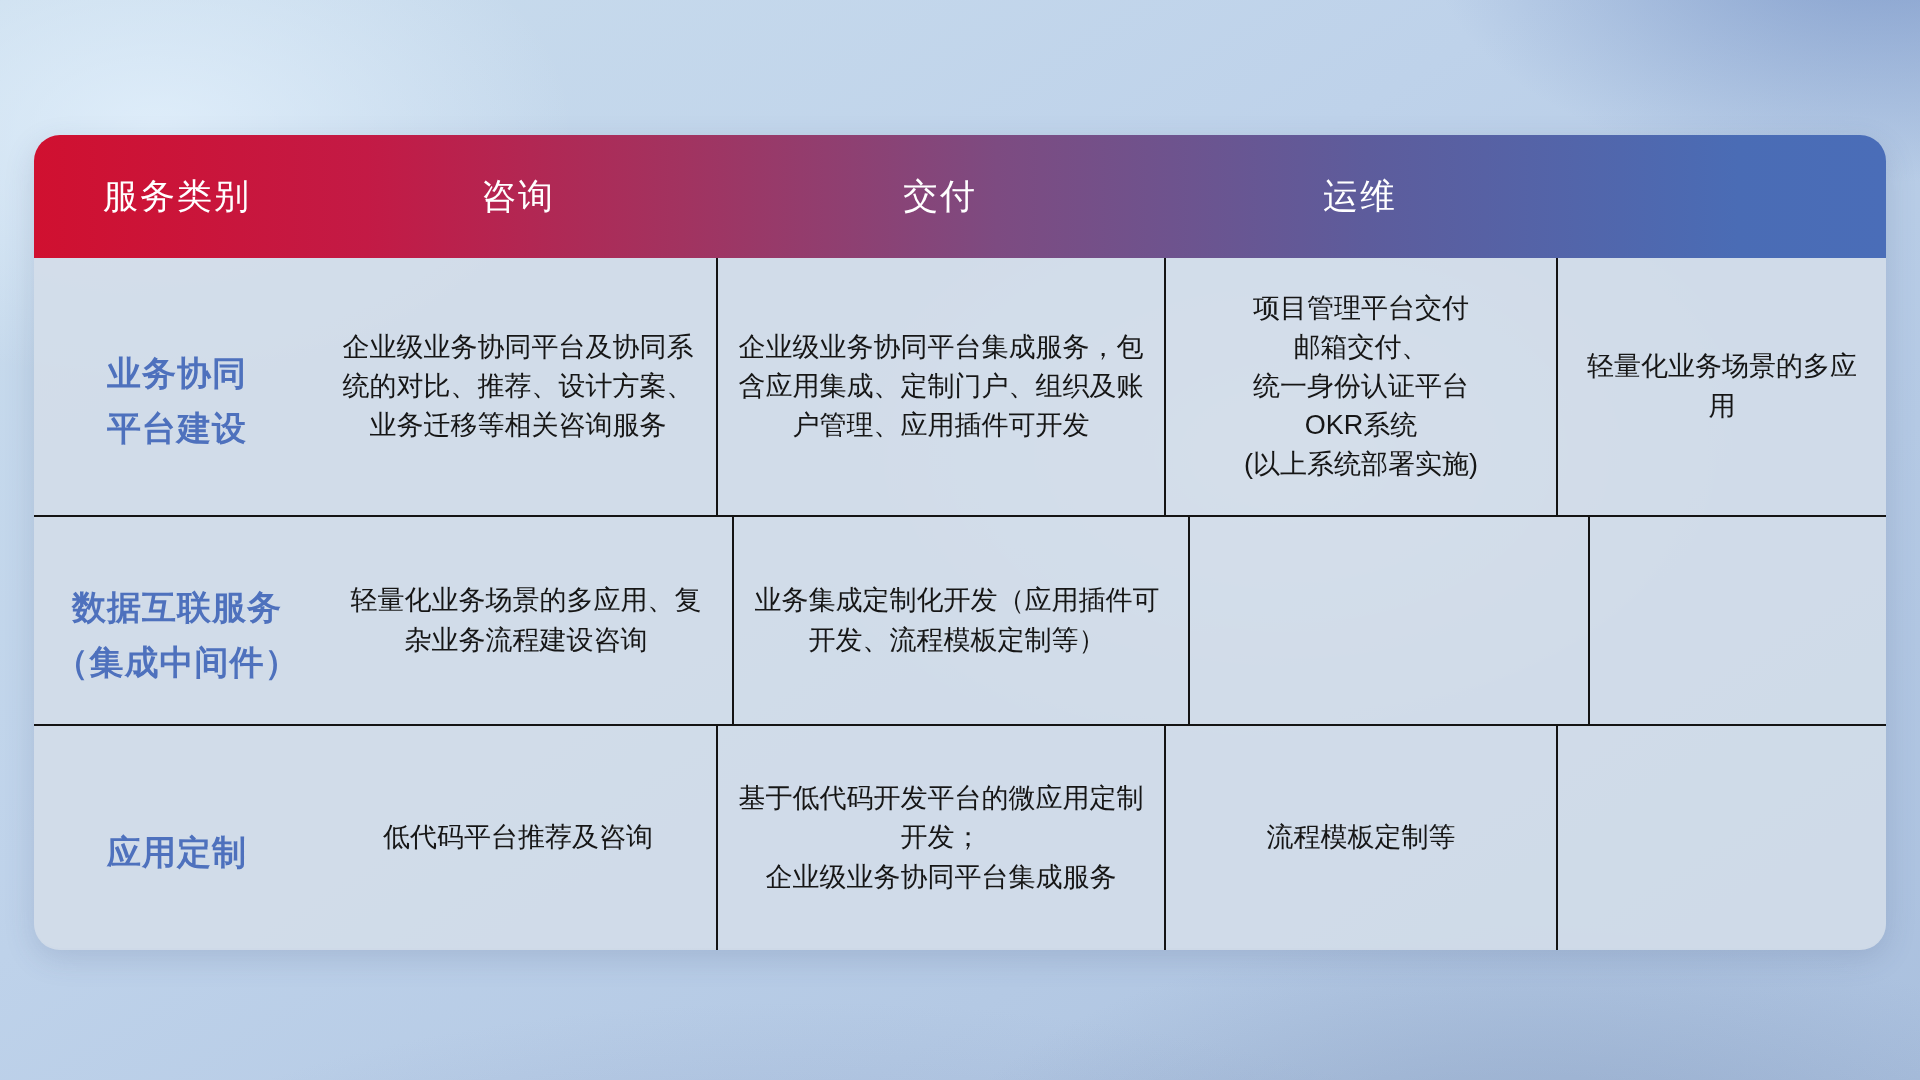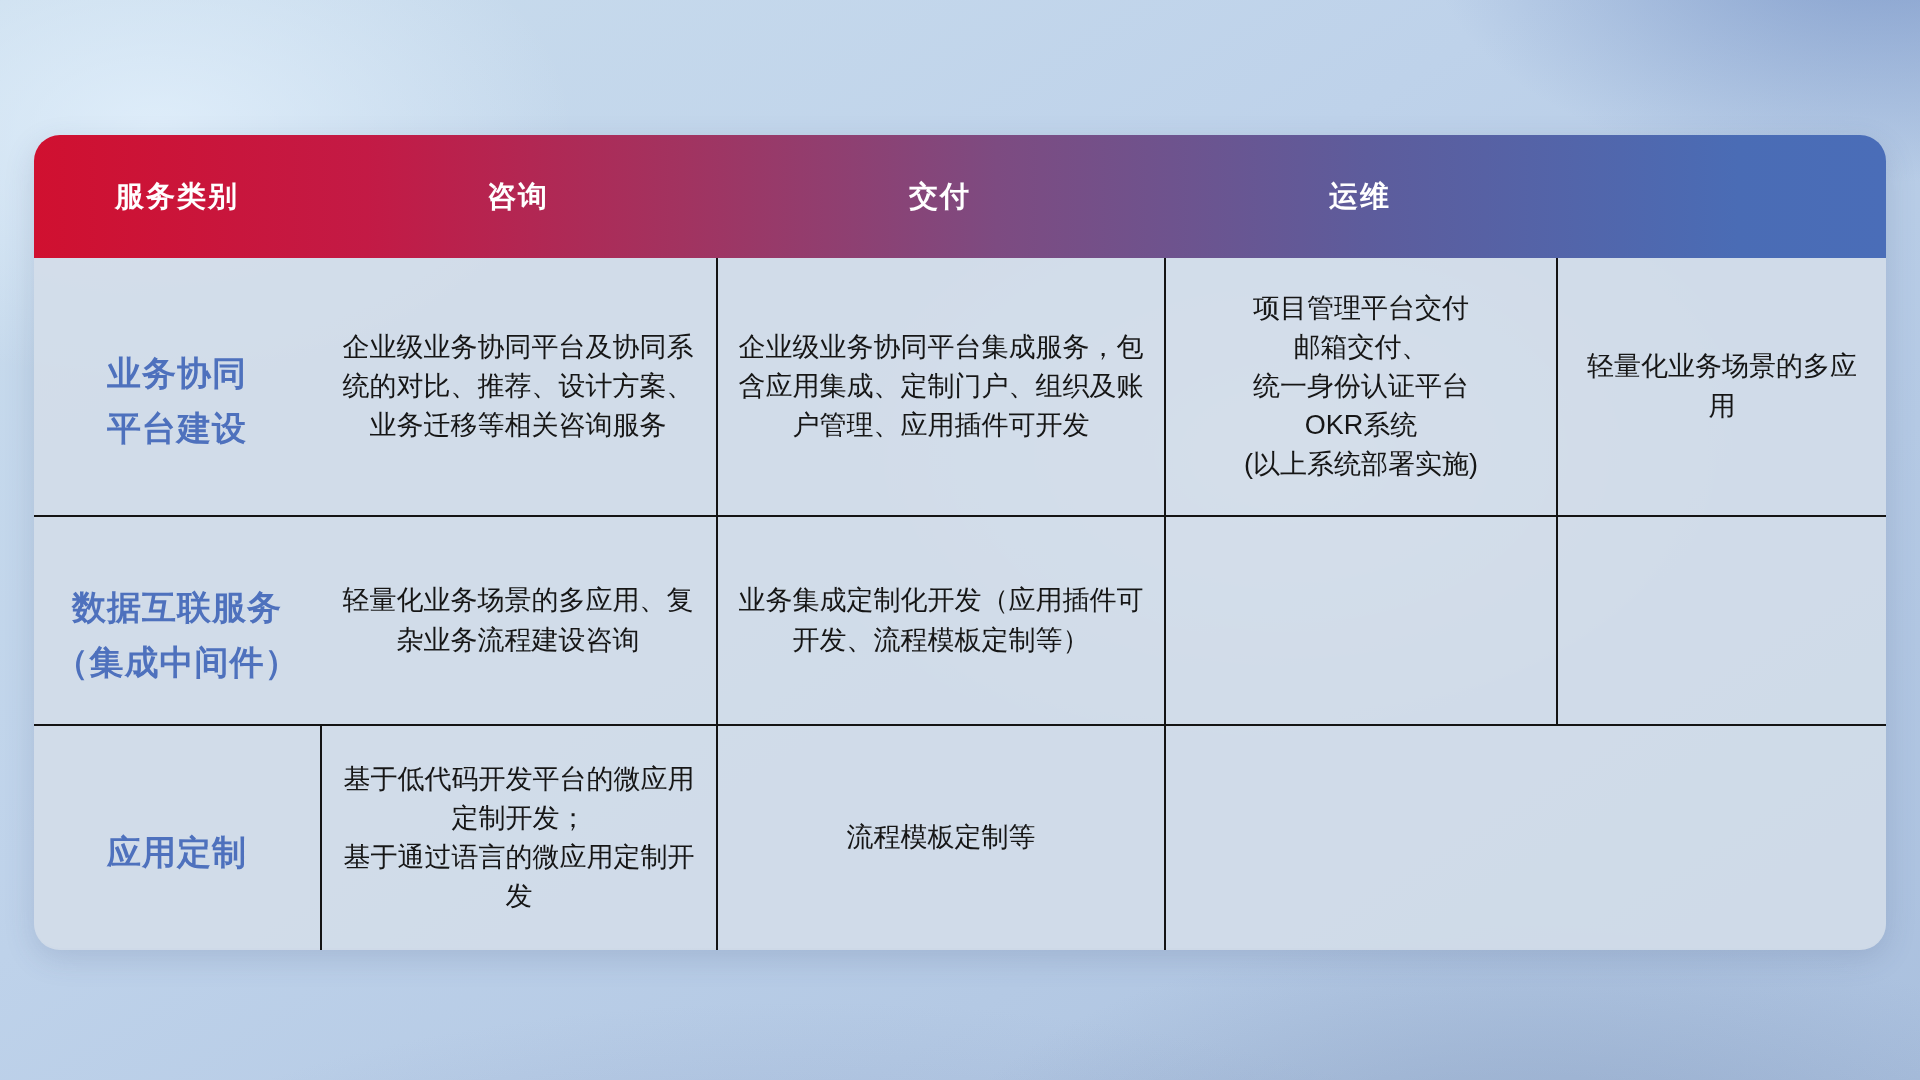--- a/index.html
+++ b/index.html
@@ -47,34 +47,34 @@
       #5d5c9c 72%,
       #4a6cb5 92%,
       #4a6db8 100%);
   }
 
   .header-cell {
     display: flex;
     align-items: center;
     justify-content: center;
     color: #ffffff;
-    font-size: 29px;
-    font-weight: bold;
+    font-size: 35px;
+    font-weight: normal;
     letter-spacing: 2px;
   }
 
   .body-rows {
     background: rgba(211, 221, 233, 0.90);
     border-radius: 0 0 26px 26px;
     overflow: hidden;
   }
 
   .body-row { position: relative; }
   .row-1 { height: 257px; }
-  .row-2 { height: 207px; border-top: 2px solid #141414; }
+  .row-2 { height: 207px; border-top: 2px solid #141414; gap: 8px; }
   .row-3 { height: 224px; border-top: 2px solid #141414; }
 
   .cell {
     display: flex;
     align-items: center;
     justify-content: center;
     text-align: center;
     padding: 4px 16px;
     box-sizing: border-box;
     color: #161616;
@@ -127,20 +127,21 @@
       <div class="cell category">数据互联服务
 （集成中间件）</div>
       <div class="cell">轻量化业务场景的多应用、复杂业务流程建设咨询</div>
       <div class="cell vline">业务集成定制化开发（应用插件可开发、流程模板定制等）</div>
       <div class="cell vline"></div>
       <div class="cell vline"></div>
     </div>
 
     <div class="grid-row body-row row-3">
       <div class="cell category">应用定制</div>
+      <div class="cell">低代码平台推荐及咨询</div>
       <div class="cell vline">基于低代码开发平台的微应用定制开发；
-基于通过语言的微应用定制开发</div>
+企业级业务协同平台集成服务</div>
       <div class="cell vline">流程模板定制等</div>
       <div class="cell vline"></div>
     </div>
 
   </div>
 </div>
 
 </body></html>

